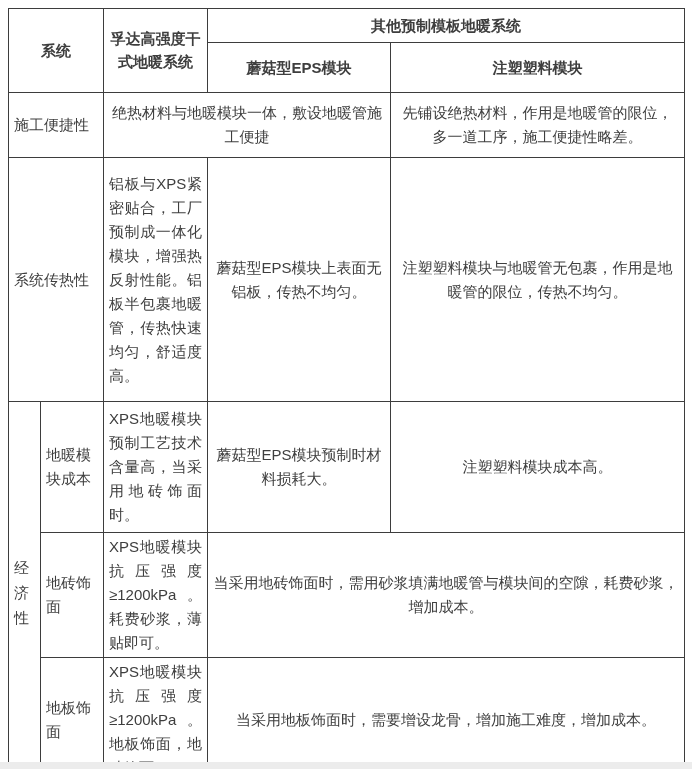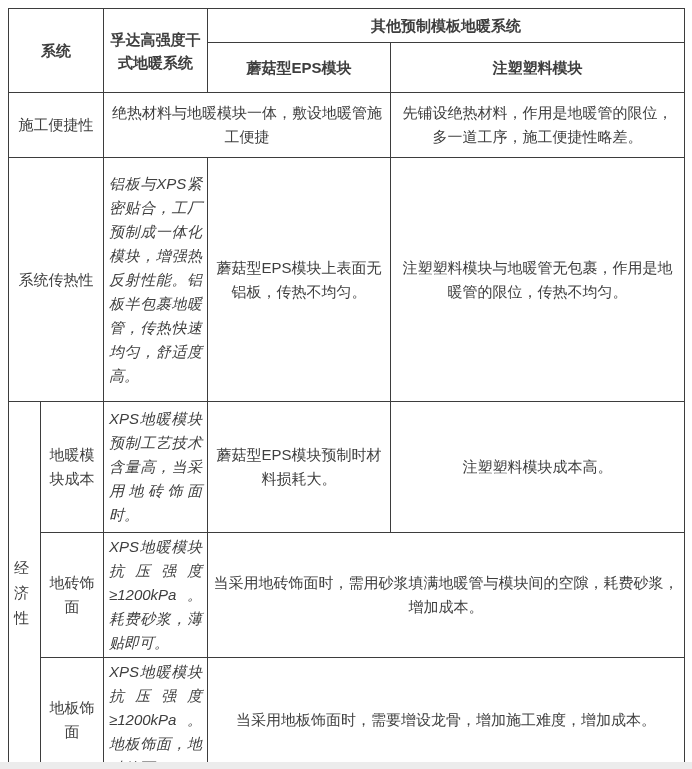--- a/index.html
+++ b/index.html
@@ -20,25 +20,25 @@
     font-size: 15px;
     line-height: 24px;
   }
   .cmp th, .cmp td {
     border: 1px solid #3d3d3d;
     vertical-align: middle;
     padding: 2px 5px;
     overflow: hidden;
   }
   .cmp th { font-weight: bold; text-align: center; padding: 2px 4px; }
-  .lbl { text-align: center; font-weight: normal; }
-  .jst { text-align: justify; text-align-last: left; padding: 2px 5px; font-style: italic; }
+  .lbl { font-weight: normal; }
+  .jst { text-align: justify; text-align-last: left; padding: 2px 5px; }
   .lft { text-align: center; padding: 4px 4px; }
   .vlabel { padding: 0 8px; word-break: break-all; text-align: left; line-height: 25px; }
-  .fuda-head { line-height: 23px; }
+  .fuda-head { line-height: 23px; font-family: Liberation Serif, serif; }
   .footer-strip {
     position: absolute; left: 0; bottom: 0;
     width: 692px; height: 7px;
     background: #ececec;
   }
 </style>
 </head>
 <body>
 
 <div class="page">

